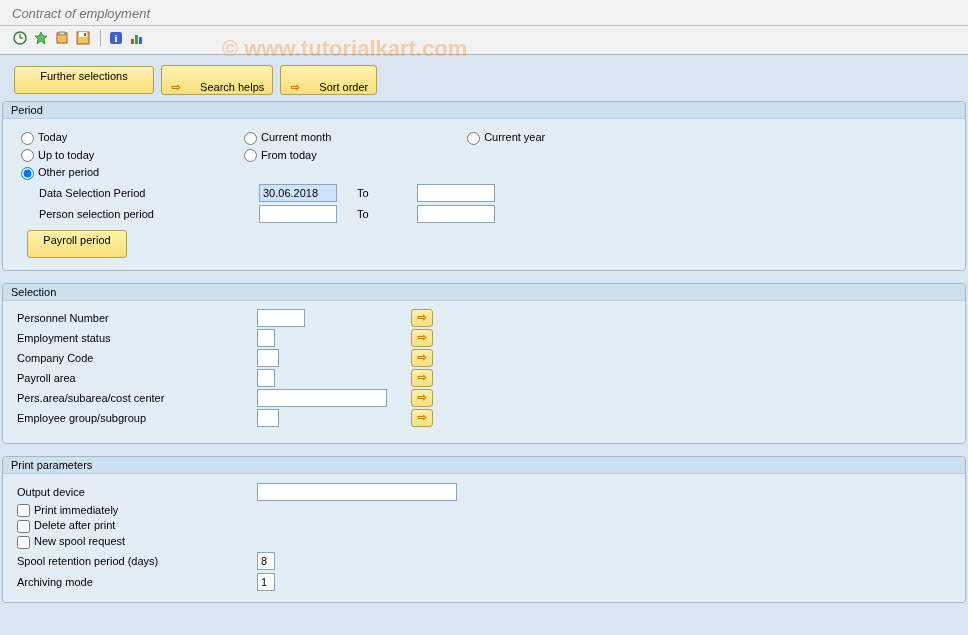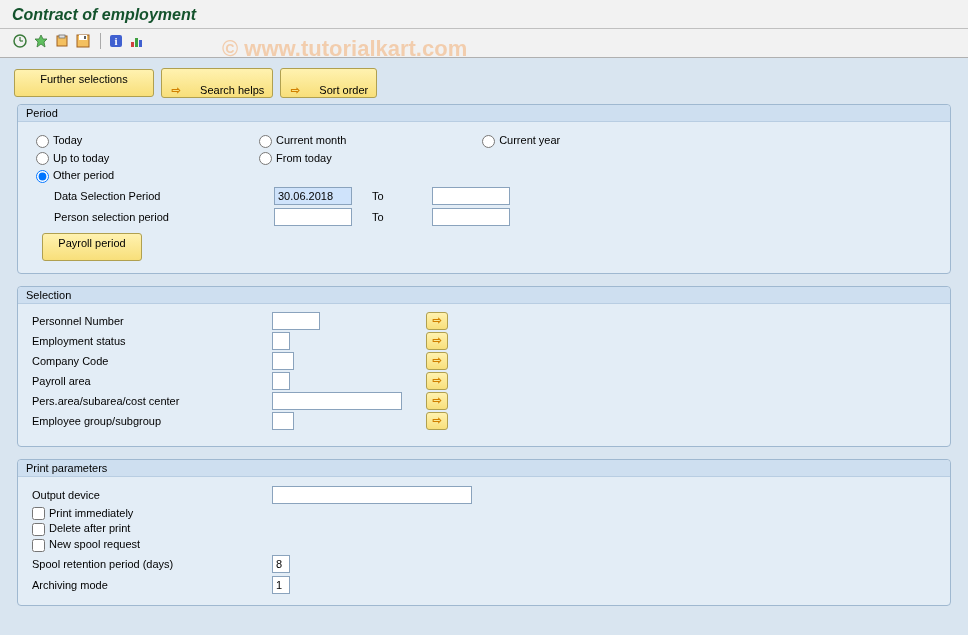--- a/index.html
+++ b/index.html
@@ -11,24 +11,24 @@
     height: 635px;
     overflow: hidden;
     position: relative;
   }
   .header {
     background: #f2f2f2;
     padding: 6px 12px 4px;
     border-bottom: 1px solid #c0c0c0;
   }
   .title {
-    font-size: 16px;
-    font-weight: bold;
+    font-size: 13px;
+    font-weight: normal;
     font-style: italic;
-    color: #14532d;
+    color: #737373;
   }
   .watermark {
     position: absolute;
     top: 36px;
     left: 222px;
     font-size: 22px;
     font-weight: bold;
     color: rgba(242, 150, 70, 0.4);
     pointer-events: none;
     z-index: 100;
@@ -75,21 +75,21 @@
   .ybtn.arrow { min-width: 0; padding: 14px 8px; text-align: left; position: relative; }
   .ybtn.arrow .arricon {
     display: inline-block;
     width: 12px;
     text-align: center;
     color: #d08000;
     font-weight: bold;
     margin-right: 18px;
   }
   .panel {
-    margin: 0 17px 12px;
+    margin: 0 2px 12px;
     border: 1px solid #9fb8d0;
     border-radius: 4px;
     background: #e3edf6;
     padding-bottom: 8px;
   }
   .panel .ph {
     background: #cedff0;
     padding: 2px 8px;
     font-size: 11px;
     border-bottom: 1px solid #b8cde2;

